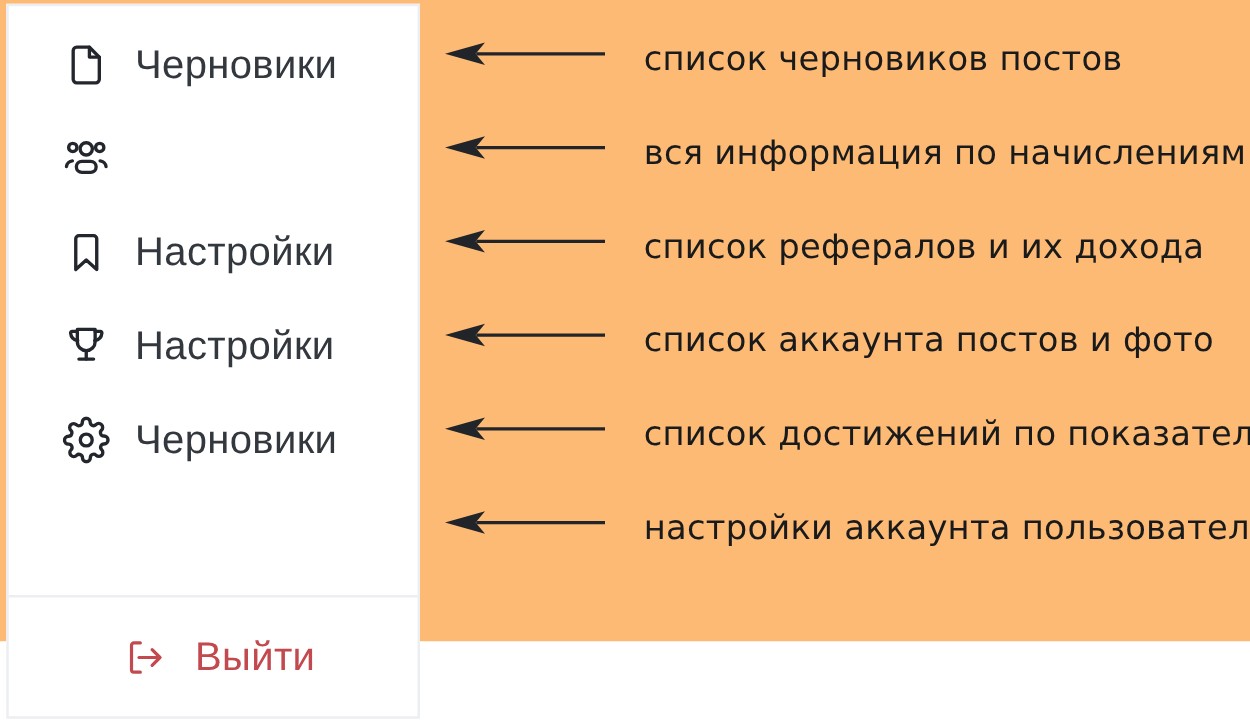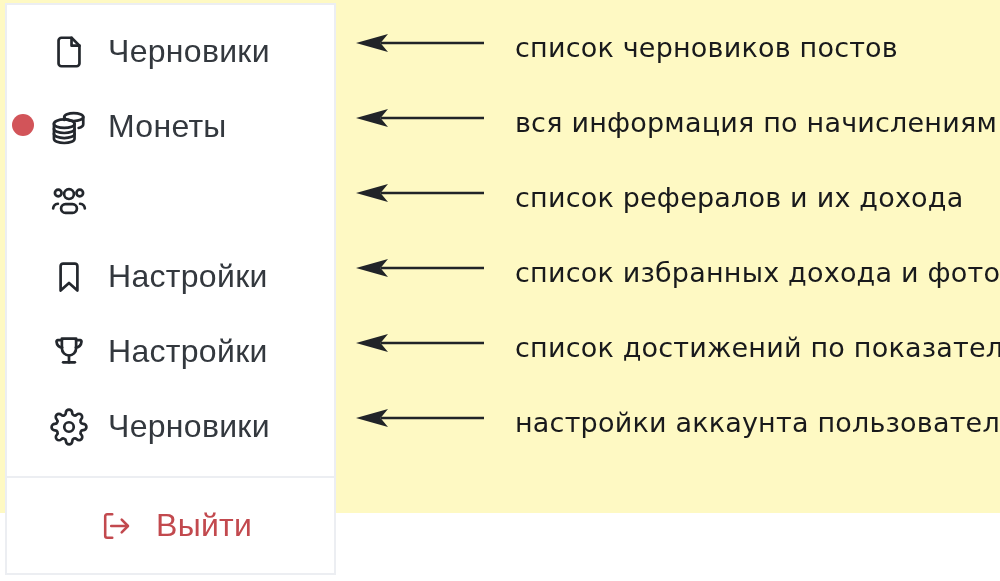--- a/index.html
+++ b/index.html
@@ -1,18 +1,18 @@
 <!DOCTYPE html>
 <html><head>
 <meta charset="utf-8">
 <style>
   * { margin:0; padding:0; box-sizing:border-box; }
   html,body { width:1000px; height:581px; background:#ffffff; overflow:hidden;
               font-family:"Liberation Sans", sans-serif; }
-  .canvas { position:relative; width:1000px; height:513px; background:#fef9c3; }
+  .canvas { position:relative; width:1000px; height:513px; background:#fdba74; }
 
   
   .panel { position:absolute; left:5px; top:3px; width:331px; height:572px;
            background:#ffffff; border:2px solid #eceef2;
            display:flex; flex-direction:column; }
   .menu { height:471px; padding-top:9px; }
   .menu-item { position:relative; height:75px; display:flex; align-items:center;
                padding-left:43px; cursor:pointer; }
   .menu-item .icn { width:38px; height:38px; flex:0 0 38px; margin-right:20px;
                     display:flex; align-items:center; justify-content:center; }
@@ -49,35 +49,20 @@
       <div class="menu-item">
         <span class="icn">
           <svg class="stroke-ic" viewBox="0 0 24 24" width="38" height="38">
             <path d="M13.6 3H7.2a1.8 1.8 0 0 0-1.8 1.8v14.4A1.8 1.8 0 0 0 7.2 21h9.6a1.8 1.8 0 0 0 1.8-1.8V8z"></path>
             <polyline points="13.6 3 13.6 8 18.6 8"></polyline>
           </svg>
         </span>
         <span class="lbl">Черновики</span>
       </div>
 
-      <div class="menu-item">
-        <span class="notif-dot"></span>
-        <span class="icn">
-          <svg class="stroke-ic" viewBox="0 0 24 24" width="38" height="38">
-            <ellipse cx="15" cy="5.7" rx="6" ry="2.5"></ellipse>
-            <path d="M21 5.7v4.6c0 1-1.1 1.9-2.9 2.3"></path>
-            <path d="M9 5.7v1.8"></path>
-            <ellipse cx="9" cy="9.9" rx="6.5" ry="2.7"></ellipse>
-            <path d="M2.5 9.9v9.5c0 1.5 2.9 2.7 6.5 2.7s6.5-1.2 6.5-2.7V9.9"></path>
-            <path d="M2.5 13.1c0 1.5 2.9 2.7 6.5 2.7s6.5-1.2 6.5-2.7"></path>
-            <path d="M2.5 16.3c0 1.5 2.9 2.7 6.5 2.7s6.5-1.2 6.5-2.7"></path>
-          </svg>
-        </span>
-        <span class="lbl">Монеты</span>
-      </div>
 
       <div class="menu-item">
         <span class="icn">
           <svg class="stroke-ic" viewBox="0 0 24 24" width="38" height="38">
             <circle cx="12" cy="7" r="3.1"></circle>
             <circle cx="5.2" cy="6.3" r="2.1"></circle>
             <circle cx="18.8" cy="6.3" r="2.1"></circle>
             <rect x="7" y="13.3" width="10" height="5.6" rx="2.8"></rect>
             <path d="M2 16a3.3 3.3 0 0 1 3-2.9"></path>
             <path d="M22 16a3.3 3.3 0 0 0-3-2.9"></path>
@@ -156,21 +141,21 @@
       <path d="M1 11 L33 2 L25.5 11 L33 20 Z" fill="#212428"></path>
     </svg>
     <span class="txt">вся информация по начислениям</span>
   </div>
 
   <div class="ann-row" style="top:257px">
     <svg class="arrow" width="130" height="22" viewBox="0 0 130 22">
       <line x1="129" y1="11" x2="26" y2="11" stroke="#212428" stroke-width="2.6"></line>
       <path d="M1 11 L33 2 L25.5 11 L33 20 Z" fill="#212428"></path>
     </svg>
-    <span class="txt">список избранных дохода и фото</span>
+    <span class="txt">список аккаунта постов и фото</span>
   </div>
 
   <div class="ann-row" style="top:332px">
     <svg class="arrow" width="130" height="22" viewBox="0 0 130 22">
       <line x1="129" y1="11" x2="26" y2="11" stroke="#212428" stroke-width="2.6"></line>
       <path d="M1 11 L33 2 L25.5 11 L33 20 Z" fill="#212428"></path>
     </svg>
     <span class="txt">список достижений по показателям</span>
   </div>
 

